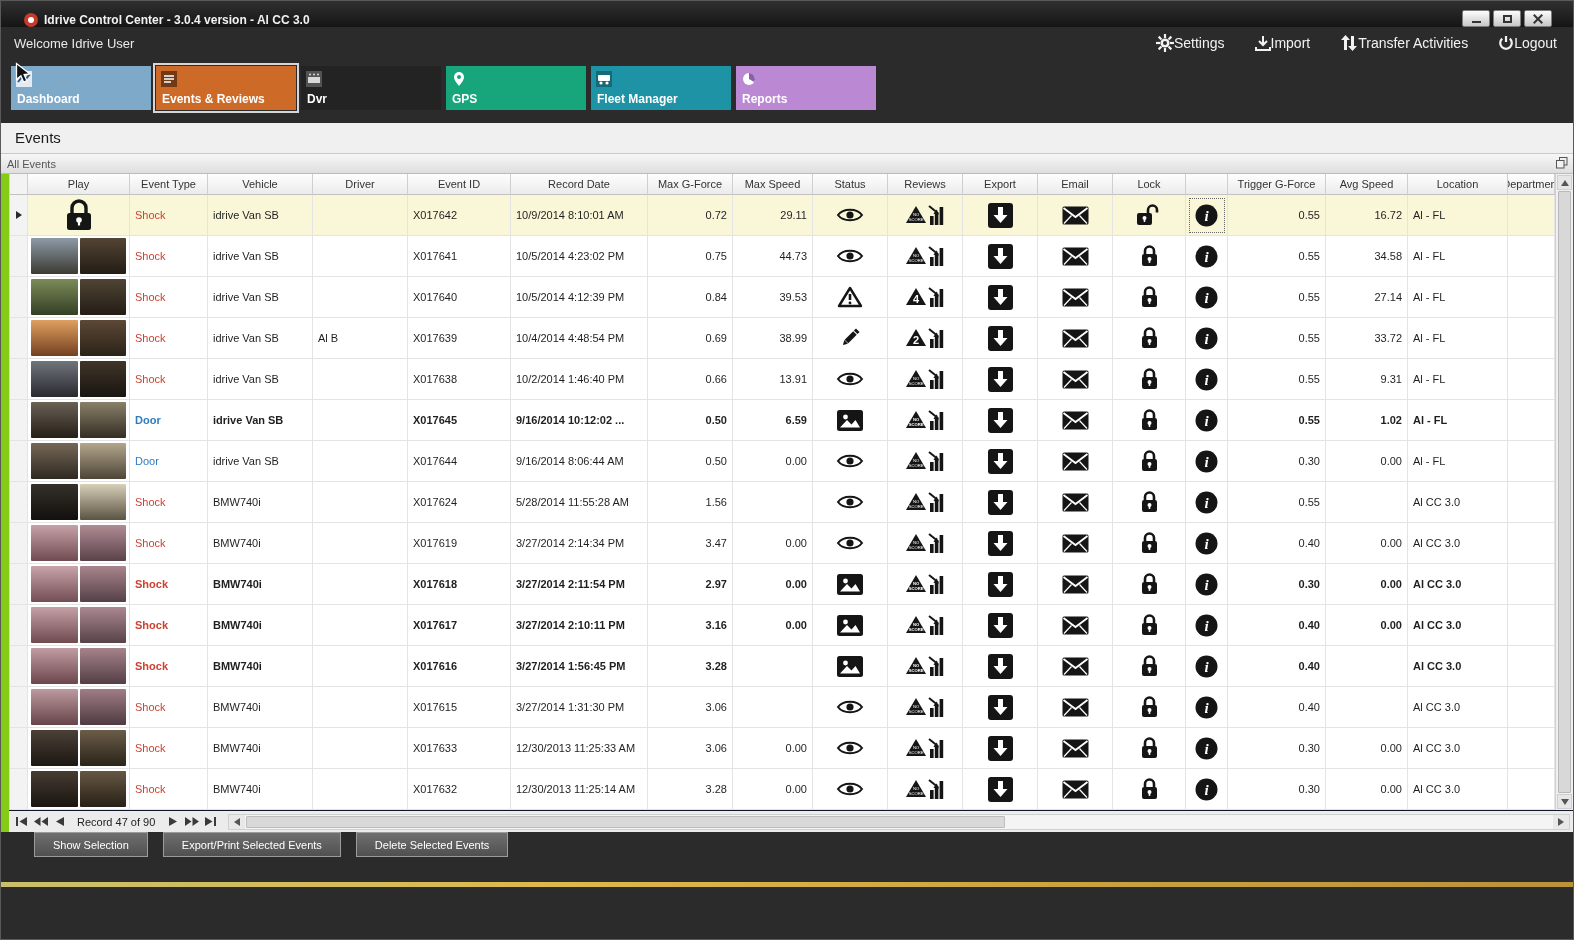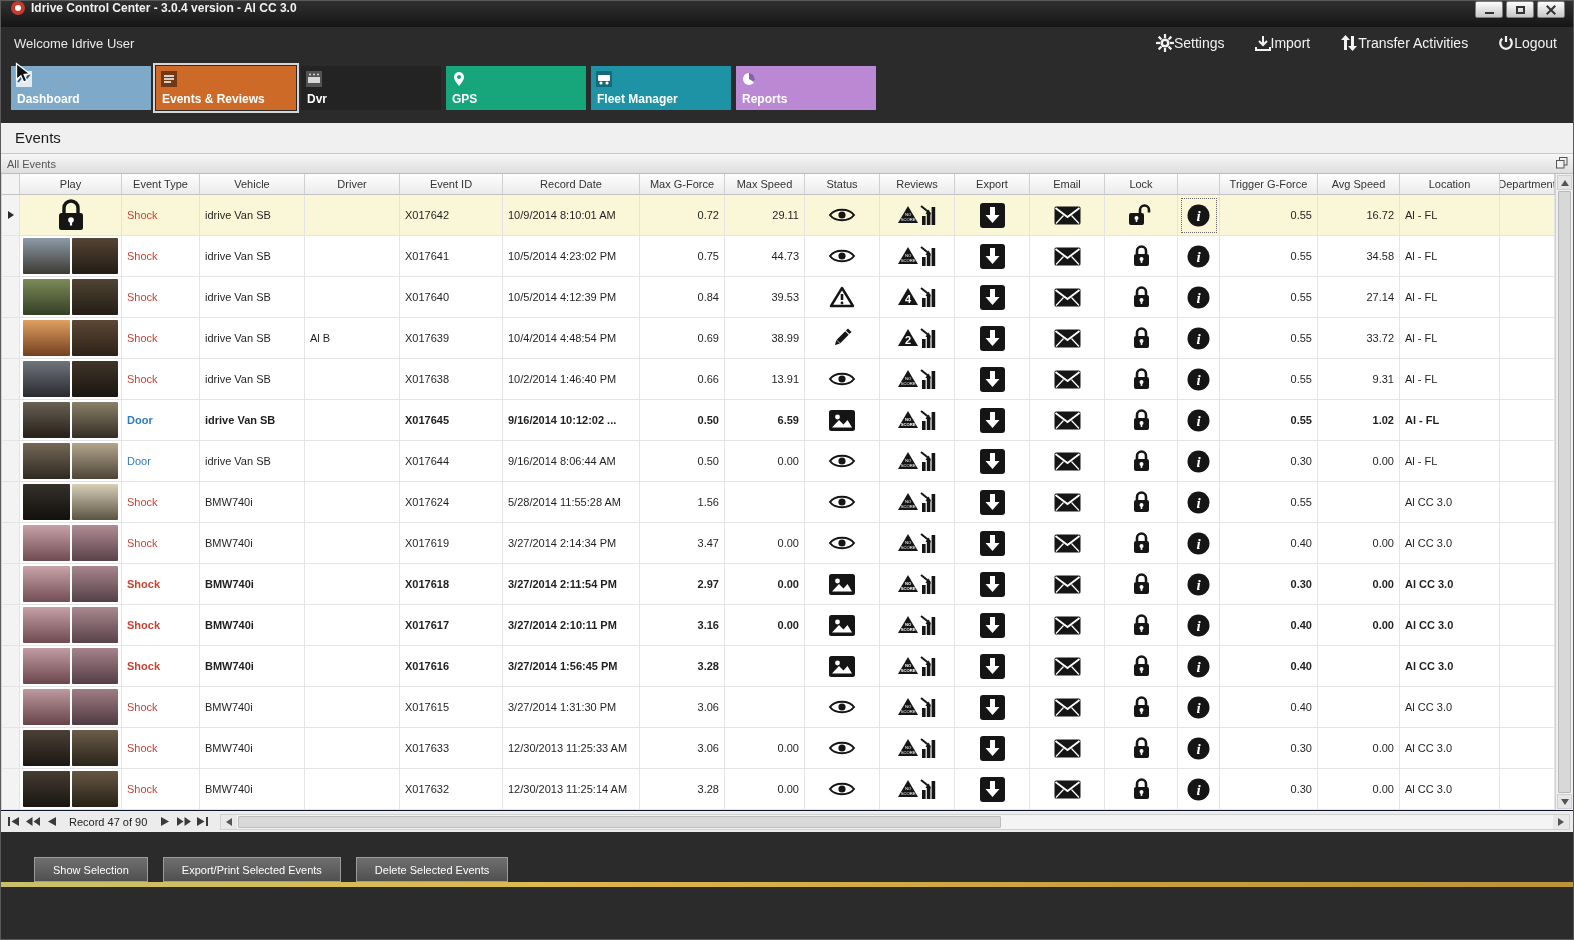--- a/index.html
+++ b/index.html
@@ -5,21 +5,21 @@
   * { box-sizing: border-box; }
   html,body { margin:0; padding:0; }
   body {
     width:1574px; height:940px; overflow:hidden;
     font-family:"Liberation Sans", sans-serif;
     background:#2b2b2b;
   }
   .window { width:1574px; height:940px; display:flex; flex-direction:column; border:1px solid #5a5a5a; }
 
   
-  .titlebar { flex:0 0 26px; background:linear-gradient(#303030,#151515); display:flex; align-items:flex-start; padding:0 8px; }
+  .titlebar { flex:0 0 26px; background:linear-gradient(#303030,#151515); display:flex; align-items:flex-end; padding:0 21px; }
   .app-icon { width:14px; height:14px; border-radius:50%; border:4px solid #c43a2b; background:#fff; margin:0 6px 0 2px; }
   .title-text { color:#f2f2f2; font-size:12px; font-weight:bold; }
   .win-controls { margin-left:auto; display:flex; gap:3px; }
   .win-btn { width:28px; height:17px; border:1px solid #7c7c7c; border-radius:2px;
     background:linear-gradient(#fdfdfd,#c7c7c7); display:flex; align-items:center; justify-content:center; padding:0; }
   .g-min { width:9px; height:0; border-bottom:2px solid #333; margin-top:6px; }
   .g-max { width:9px; height:8px; border:2px solid #333; }
   .g-close { position:relative; width:10px; height:10px; }
   .g-close::before,.g-close::after { content:""; position:absolute; left:4px; top:-1px; width:2px; height:12px; background:#333; }
   .g-close::before { transform:rotate(45deg); }
@@ -40,21 +40,21 @@
   .tab-icon { position:absolute; left:5px; top:5px; width:16px; height:16px; }
   .tab-label { position:absolute; left:6px; bottom:4px; color:#fff; font-size:12px; font-weight:bold; white-space:nowrap; }
   .cursor-overlay { position:absolute; left:14px; top:3px; z-index:9; pointer-events:none; }
 
   
   .content { background:#f0f0f0; flex:0 0 auto; }
   .page-title { height:30px; line-height:30px; padding-left:14px; font-size:15px; color:#1b1b1b; }
   .group-bar { height:21px; background:linear-gradient(#f7f7f7,#dedede); border-top:1px solid #c9c9c9; border-bottom:1px solid #bcbcbc;
     display:flex; align-items:center; justify-content:space-between; font-size:11px; color:#555; padding:0 5px 0 6px; }
 
-  .grid-wrap { background:#84cc16; }
+  .grid-wrap { padding-left:8px; background:#84cc16; }
   .grid-area { display:flex; background:#fff; }
   .grid-main { flex:1 1 auto; overflow:hidden; border-left:1px solid #d6d6d6; }
 
   .grid-header { display:flex; height:21px; }
   .gh { background:linear-gradient(#fefefe,#ebebeb); border-right:1px solid #cfcfcf; border-bottom:1px solid #c2c2c2;
     font-size:11px; color:#333; display:flex; align-items:center; justify-content:center; overflow:hidden; white-space:nowrap; }
 
   .grid-body { height:615px; overflow:hidden; }
   .grow { display:flex; height:41px; background:#fff; }
   .grow.selected { background:#faf7d8; }
@@ -98,21 +98,21 @@
 
   .navbar { height:22px; background:#ececec; border-top:1px solid #0f172a; display:flex; align-items:center; font-size:11px; color:#333; padding:0 3px; }
   .nav-btn { width:19px; height:18px; display:flex; align-items:center; justify-content:center; cursor:pointer; }
   .record-text { margin:0 8px; white-space:nowrap; color:#222; }
   .hscroll { flex:1; height:16px; background:#f4f4f4; border:1px solid #d0d0d0; display:flex; align-items:stretch; margin-left:8px; }
   .hs-btn { flex:0 0 16px; display:flex; align-items:center; justify-content:center; background:#e8e8e8; }
   .hs-track { flex:1; position:relative; }
   .hs-thumb { position:absolute; left:1px; top:1px; bottom:1px; width:58%; background:#d9d9d9; border:1px solid #bdbdbd; border-radius:1px; }
 
   
-  .selection-panel { flex:0 0 50px; background:#2b2b2b; display:flex; align-items:flex-end; padding-left:33px; gap:15px; }
+  .selection-panel { flex:0 0 50px; background:#2b2b2b; display:flex; align-items:flex-start; padding-left:33px; gap:15px; }
   .dark-btn { height:25px; padding:0 18px; background:linear-gradient(#6f6f6f,#505050); border:1px solid #9b9b9b;
     color:#fff; font-size:11px; font-family:inherit; cursor:pointer; }
   .actions-panel { flex:0 0 54px; background:#3a3a3a; border-top:1px solid #202020; display:flex; align-items:center; padding-left:26px; gap:12px; }
   .action-btn { width:150px; height:28px; background:linear-gradient(#6e6e6e,#4e4e4e); border:1px solid #9b9b9b;
     color:#fff; font-size:11px; font-family:inherit; cursor:pointer; }
   .action-btn.focused { border:2px solid #ededed; box-shadow:0 0 0 1px #2a2a2a inset; }
   .bottom-strip { flex:0 0 5px; background:linear-gradient(90deg,#c9c06a,#ddb84e 35%,#c9a23e 70%,#b9923a); }
 </style>
 </head>
 <body>

